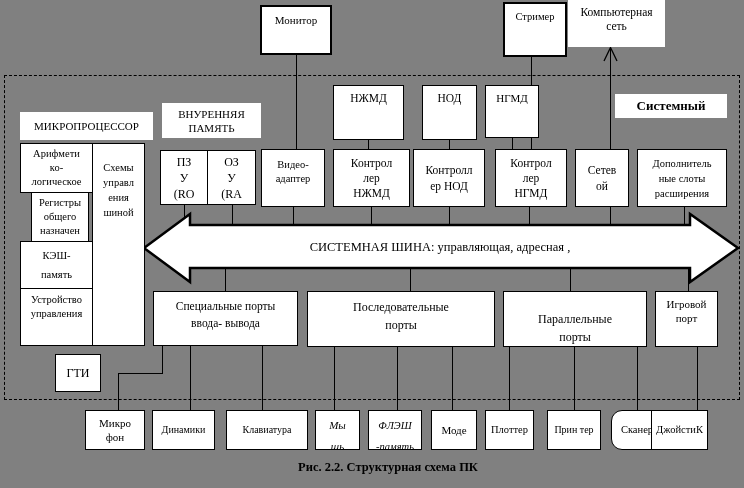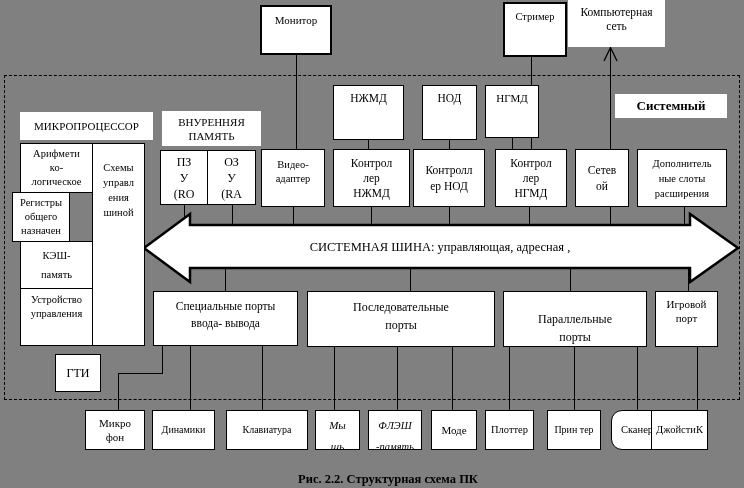--- a/index.html
+++ b/index.html
@@ -75,21 +75,21 @@
     <polygon points="4,38 50,4 50,15 550,15 550,4 598,38 550,72 550,58 50,58 50,72" fill="#ffffff" stroke="#000000" stroke-width="2.5"></polygon>
   </svg>
   <div class="bus-text" style="left:160px;top:240px;width:560px;">СИСТЕМНАЯ ШИНА: управляющая, адресная ,</div>
 
   <div class="box top b2" style="left:260px;top:5px;width:72px;height:50px;padding-top:6px;">Монитор</div>
   <div class="box top b2" style="left:503px;top:2px;width:64px;height:55px;padding-top:6px;font-size:10.5px;">Стример</div>
   <div class="box top nb" style="left:568px;top:0px;width:97px;height:47px;padding-top:5px;font-size:11.5px;">Компьютерная
 сеть</div>
 
   <div class="box nb" style="left:20px;top:112px;width:133px;height:28px;font-size:11px;">МИКРОПРОЦЕССОР</div>
-  <div class="box nb" style="left:162px;top:103px;width:99px;height:35px;font-size:11px;margin-top:8px;">ВНУРЕННЯЯ
+  <div class="box nb" style="left:162px;top:103px;width:99px;height:35px;font-size:11px;">ВНУРЕННЯЯ
 ПАМЯТЬ</div>
   <div class="box nb" style="left:615px;top:94px;width:112px;height:24px;font-weight:bold;font-size:13px;">Системный</div>
 
   <div class="box top" style="left:333px;top:85px;width:71px;height:55px;padding-top:5px;font-size:11.5px;">НЖМД</div>
   <div class="box top" style="left:422px;top:85px;width:55px;height:55px;padding-top:5px;font-size:11.5px;">НОД</div>
   <div class="box top" style="left:485px;top:85px;width:54px;height:53px;padding-top:5px;font-size:11px;">НГМД</div>
 
   <div class="box" style="left:160px;top:150px;width:48px;height:55px;font-size:12px;line-height:16px;">ПЗ
 У
 (RO</div>
@@ -108,21 +108,21 @@
 НГМД</div>
   <div class="box" style="left:575px;top:149px;width:54px;height:58px;font-size:11.5px;line-height:16px;">Сетев
 ой</div>
   <div class="box" style="left:637px;top:149px;width:90px;height:58px;font-size:10.5px;line-height:15px;">Дополнитель
 ные слоты
 расширения</div>
 
   <div class="box" style="left:20px;top:143px;width:73px;height:50px;font-size:10.5px;line-height:14px;">Арифмети
 ко-
 логическое</div>
-  <div class="box" style="left:12px;top:192px;width:58px;height:50px;font-size:10.5px;line-height:14px;">Регистры
+  <div class="box" style="left:31px;top:192px;width:58px;height:50px;font-size:10.5px;line-height:14px;">Регистры
 общего
 назначен</div>
   <div class="box" style="left:20px;top:241px;width:73px;height:48px;font-size:10.5px;line-height:19px;">КЭШ-
 память</div>
   <div class="box top" style="left:20px;top:288px;width:73px;height:58px;padding-top:4px;font-size:10.5px;">Устройство
 управления</div>
   <div class="box top" style="left:92px;top:143px;width:53px;height:203px;padding-top:16px;font-size:10.5px;line-height:15px;">Схемы
 управл
 ения
 шиной</div>
@@ -144,15 +144,15 @@
   <div class="box clip" style="left:315px;top:410px;width:45px;height:40px;font-size:11px;">Мы
 шь</div>
   <div class="box clip" style="left:368px;top:410px;width:54px;height:40px;font-size:10.5px;">ФЛЭШ
 -память</div>
   <div class="box" style="left:431px;top:410px;width:46px;height:40px;font-size:11px;">Моде</div>
   <div class="box" style="left:485px;top:410px;width:49px;height:40px;font-size:10.5px;">Плоттер</div>
   <div class="box" style="left:547px;top:410px;width:54px;height:40px;font-size:10px;">Прин тер</div>
   <div class="box" style="left:611px;top:410px;width:52px;height:40px;font-size:10.5px;border-radius:11px;">Сканер</div>
   <div class="box" style="left:651px;top:410px;width:57px;height:40px;font-size:10.5px;">ДжойстиК</div>
 
-  <div class="caption" style="left:244px;top:472px;width:288px;">Рис. 2.2. Структурная схема ПК</div>
+  <div class="caption" style="left:244px;top:460px;width:288px;">Рис. 2.2. Структурная схема ПК</div>
 
 </div>
 
 </body></html>

